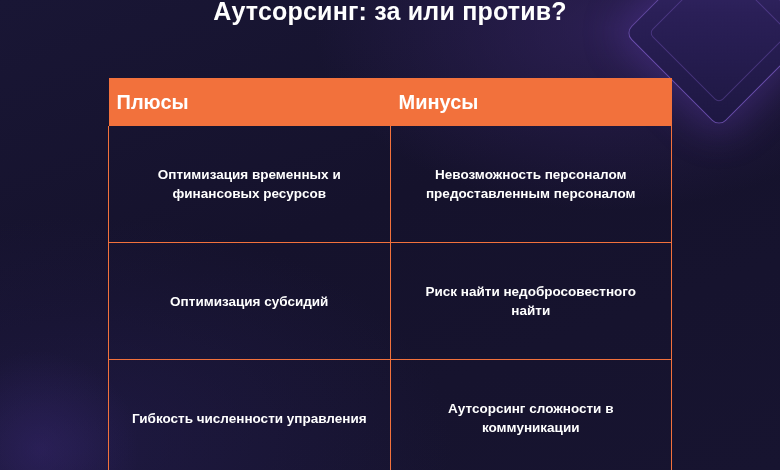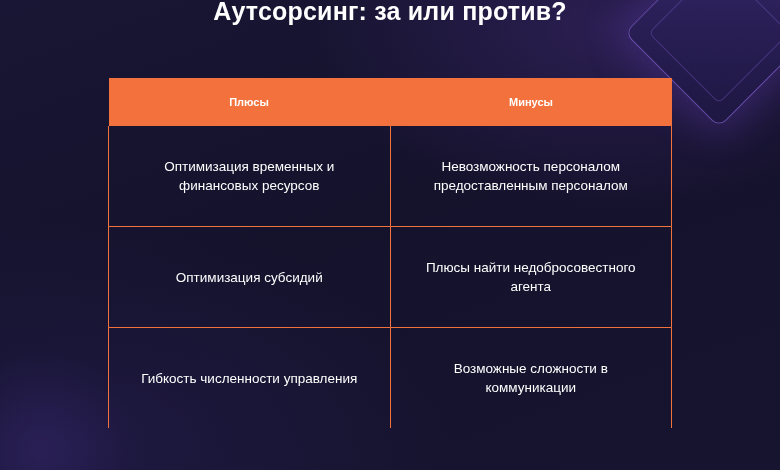--- a/index.html
+++ b/index.html
@@ -87,39 +87,39 @@
   }
 
   table.cmp {
     width: 100%;
     border-collapse: collapse;
     table-layout: fixed;
   }
   table.cmp th {
     background: #f2713c;
     color: #ffffff;
-    font-size: 11px;
+    font-size: 20px;
     font-weight: bold;
     height: 48px;
-    text-align: center;
+    text-align: left;
     border: none;
     padding: 0 8px;
   }
   table.cmp th.left-head {
     border-right: 1px solid #f2713c;
   }
   table.cmp td {
     color: #ffffff;
     font-size: 13.5px;
-    font-weight: normal;
+    font-weight: bold;
     line-height: 19px;
     text-align: center;
     vertical-align: middle;
     height: 84px;
-    padding: 8px 22px;
+    padding: 16px 22px;
     border-bottom: 1px solid #f2713c;
     border-left: 1px solid #f2713c;
     border-right: 1px solid #f2713c;
     background: transparent;
   }
   table.cmp tr td:first-child { border-right: none; }
   table.cmp tr td:last-child { border-left: 1px solid #f2713c; }
   table.cmp tr:last-child td { border-bottom: none; }
 
   .cell-inner { display: block; }
@@ -150,28 +150,28 @@
             </td>
           <td>
               <span class="cell-inner">Невозможность персоналом предоставленным персоналом</span>
             </td>
         </tr>
         <tr>
           <td>
               <span class="cell-inner">Оптимизация субсидий</span>
             </td>
           <td>
-              <span class="cell-inner">Плюсы найти недобросовестного агента</span>
+              <span class="cell-inner">Риск найти недобросовестного найти</span>
             </td>
         </tr>
         <tr>
           <td>
               <span class="cell-inner">Гибкость численности управления</span>
             </td>
           <td>
-              <span class="cell-inner">Возможные сложности в коммуникации</span>
+              <span class="cell-inner">Аутсорсинг сложности в коммуникации</span>
             </td>
         </tr>
       </tbody>
     </table>
   </div>
 
 </div>
 
 </body></html>

